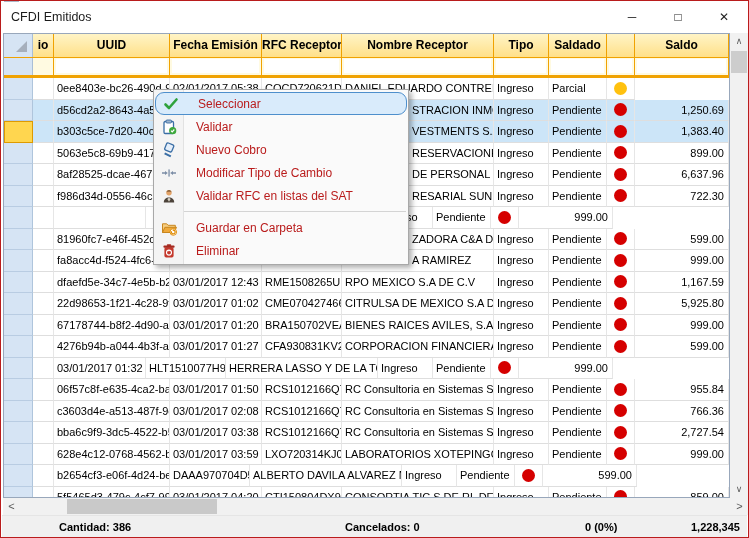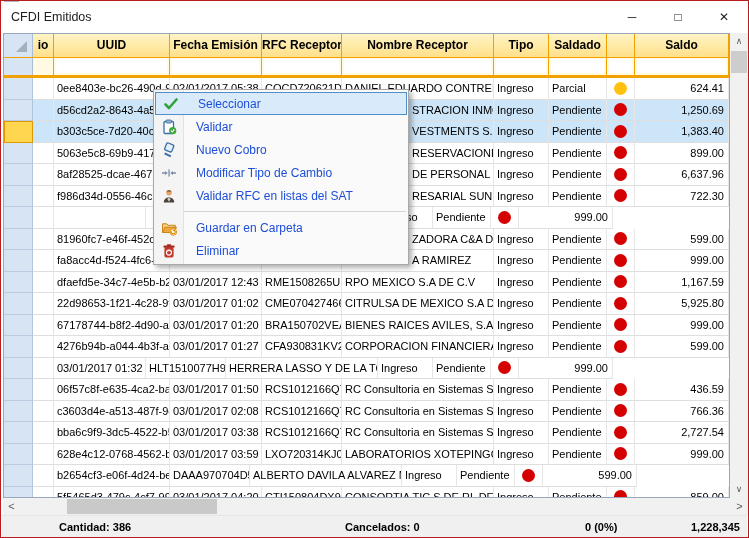--- a/index.html
+++ b/index.html
@@ -37,21 +37,21 @@
   .row.selected .cell:not(.selector-cell){background:#CCE5F8;}
   .cell.saldo{text-align:right;padding-right:4px;}
   .cell.status-cell{display:flex;align-items:center;justify-content:center;padding:0;}
   .circle{width:13px;height:13px;border-radius:50%;}
   .offset-name{padding-left:70px;}
   
   .menu{position:absolute;left:152px;top:88px;width:256px;box-sizing:border-box;background:#FAFAFA;
         border:1px solid #A8A8A8;box-shadow:3px 3px 5px rgba(0,0,0,.30);padding:2px 0;z-index:20;}
   .menu-iconstrip{position:absolute;left:0;top:0;bottom:0;width:29px;background:#F4F4F4;
                   border-right:1px solid #E2E2E2;}
-  .menu-item{position:relative;height:23px;display:flex;align-items:center;font-size:12px;color:#1d4ed8;}
+  .menu-item{position:relative;height:23px;display:flex;align-items:center;font-size:12px;color:#b91c1c;border-radius:9px;}
   .menu-item .mi-icon{width:29px;display:flex;justify-content:center;align-items:center;flex:none;}
   .menu-item .mi-label{padding-left:13px;white-space:nowrap;}
   .menu-item.selected{background:#D9EBFB;border:1px solid #4E8FCC;margin:0 1px;height:21px;}
   .menu-sep{height:1px;background:#D4D4D4;margin:4px 2px 4px 30px;position:relative;}
   .mi-icon svg{width:16px;height:16px;display:block;}
   
   .vscroll{position:absolute;left:729px;top:32px;width:18px;height:465px;background:#F1F1F1;}
   .hscroll{position:absolute;left:2px;top:497px;width:745px;height:17px;background:#F1F1F1;}
   .sb-btn{position:absolute;color:#5a5a5a;text-align:center;background:#F1F1F1;}
   .vscroll .sb-btn{left:0;width:18px;height:17px;font-size:9px;line-height:17px;}
@@ -127,21 +127,20 @@
           <div class="cell folio" style="width: 21px;"></div>
           <div class="cell uuid" style="width: 116px;">0ee8403e-bc26-490d-9</div>
           <div class="cell fecha" style="width: 92px;">02/01/2017 05:38</div>
           <div class="cell rfc" style="width: 80px;">COCD720621DC</div>
           <div class="cell nombre" style="width: 152px;">DANIEL EDUARDO CONTRERA</div>
           <div class="cell tipo" style="width: 55px;">Ingreso</div>
           <div class="cell saldado" style="width: 58px;">Parcial</div>
           <div class="cell status-cell" style="width: 28px;">
             <div class="circle" style="background: rgb(255, 193, 14);"></div>
           </div>
-          <div class="cell saldo" style="width: 94px;">624.41</div>
         </div>
         <div class="row selected">
           <div class="cell selector-cell" style="width: 29px;"></div>
           <div class="cell folio" style="width: 21px;"></div>
           <div class="cell uuid" style="width: 116px;">d56cd2a2-8643-4a5</div>
           <div class="cell fecha" style="width: 92px;"></div>
           <div class="cell rfc" style="width: 80px;"></div>
           <div class="cell nombre offset-name" style="width: 152px;">STRACION INMOB</div>
           <div class="cell tipo" style="width: 55px;">Ingreso</div>
           <div class="cell saldado" style="width: 58px;">Pendiente</div>
@@ -321,21 +320,21 @@
           <div class="cell folio" style="width: 21px;"></div>
           <div class="cell uuid" style="width: 116px;">06f57c8f-e635-4ca2-ba5</div>
           <div class="cell fecha" style="width: 92px;">03/01/2017 01:50</div>
           <div class="cell rfc" style="width: 80px;">RCS1012166Q7</div>
           <div class="cell nombre" style="width: 152px;">RC Consultoria en Sistemas SA</div>
           <div class="cell tipo" style="width: 55px;">Ingreso</div>
           <div class="cell saldado" style="width: 58px;">Pendiente</div>
           <div class="cell status-cell" style="width: 28px;">
             <div class="circle" style="background: rgb(213, 0, 0);"></div>
           </div>
-          <div class="cell saldo" style="width: 94px;">436.59</div>
+          <div class="cell saldo" style="width: 94px;">955.84</div>
         </div>
         <div class="row">
           <div class="cell selector-cell" style="width: 29px;"></div>
           <div class="cell folio" style="width: 21px;"></div>
           <div class="cell uuid" style="width: 116px;">c3603d4e-a513-487f-9c</div>
           <div class="cell fecha" style="width: 92px;">03/01/2017 02:08</div>
           <div class="cell rfc" style="width: 80px;">RCS1012166Q7</div>
           <div class="cell nombre" style="width: 152px;">RC Consultoria en Sistemas SA</div>
           <div class="cell tipo" style="width: 55px;">Ingreso</div>
           <div class="cell saldado" style="width: 58px;">Pendiente</div>

